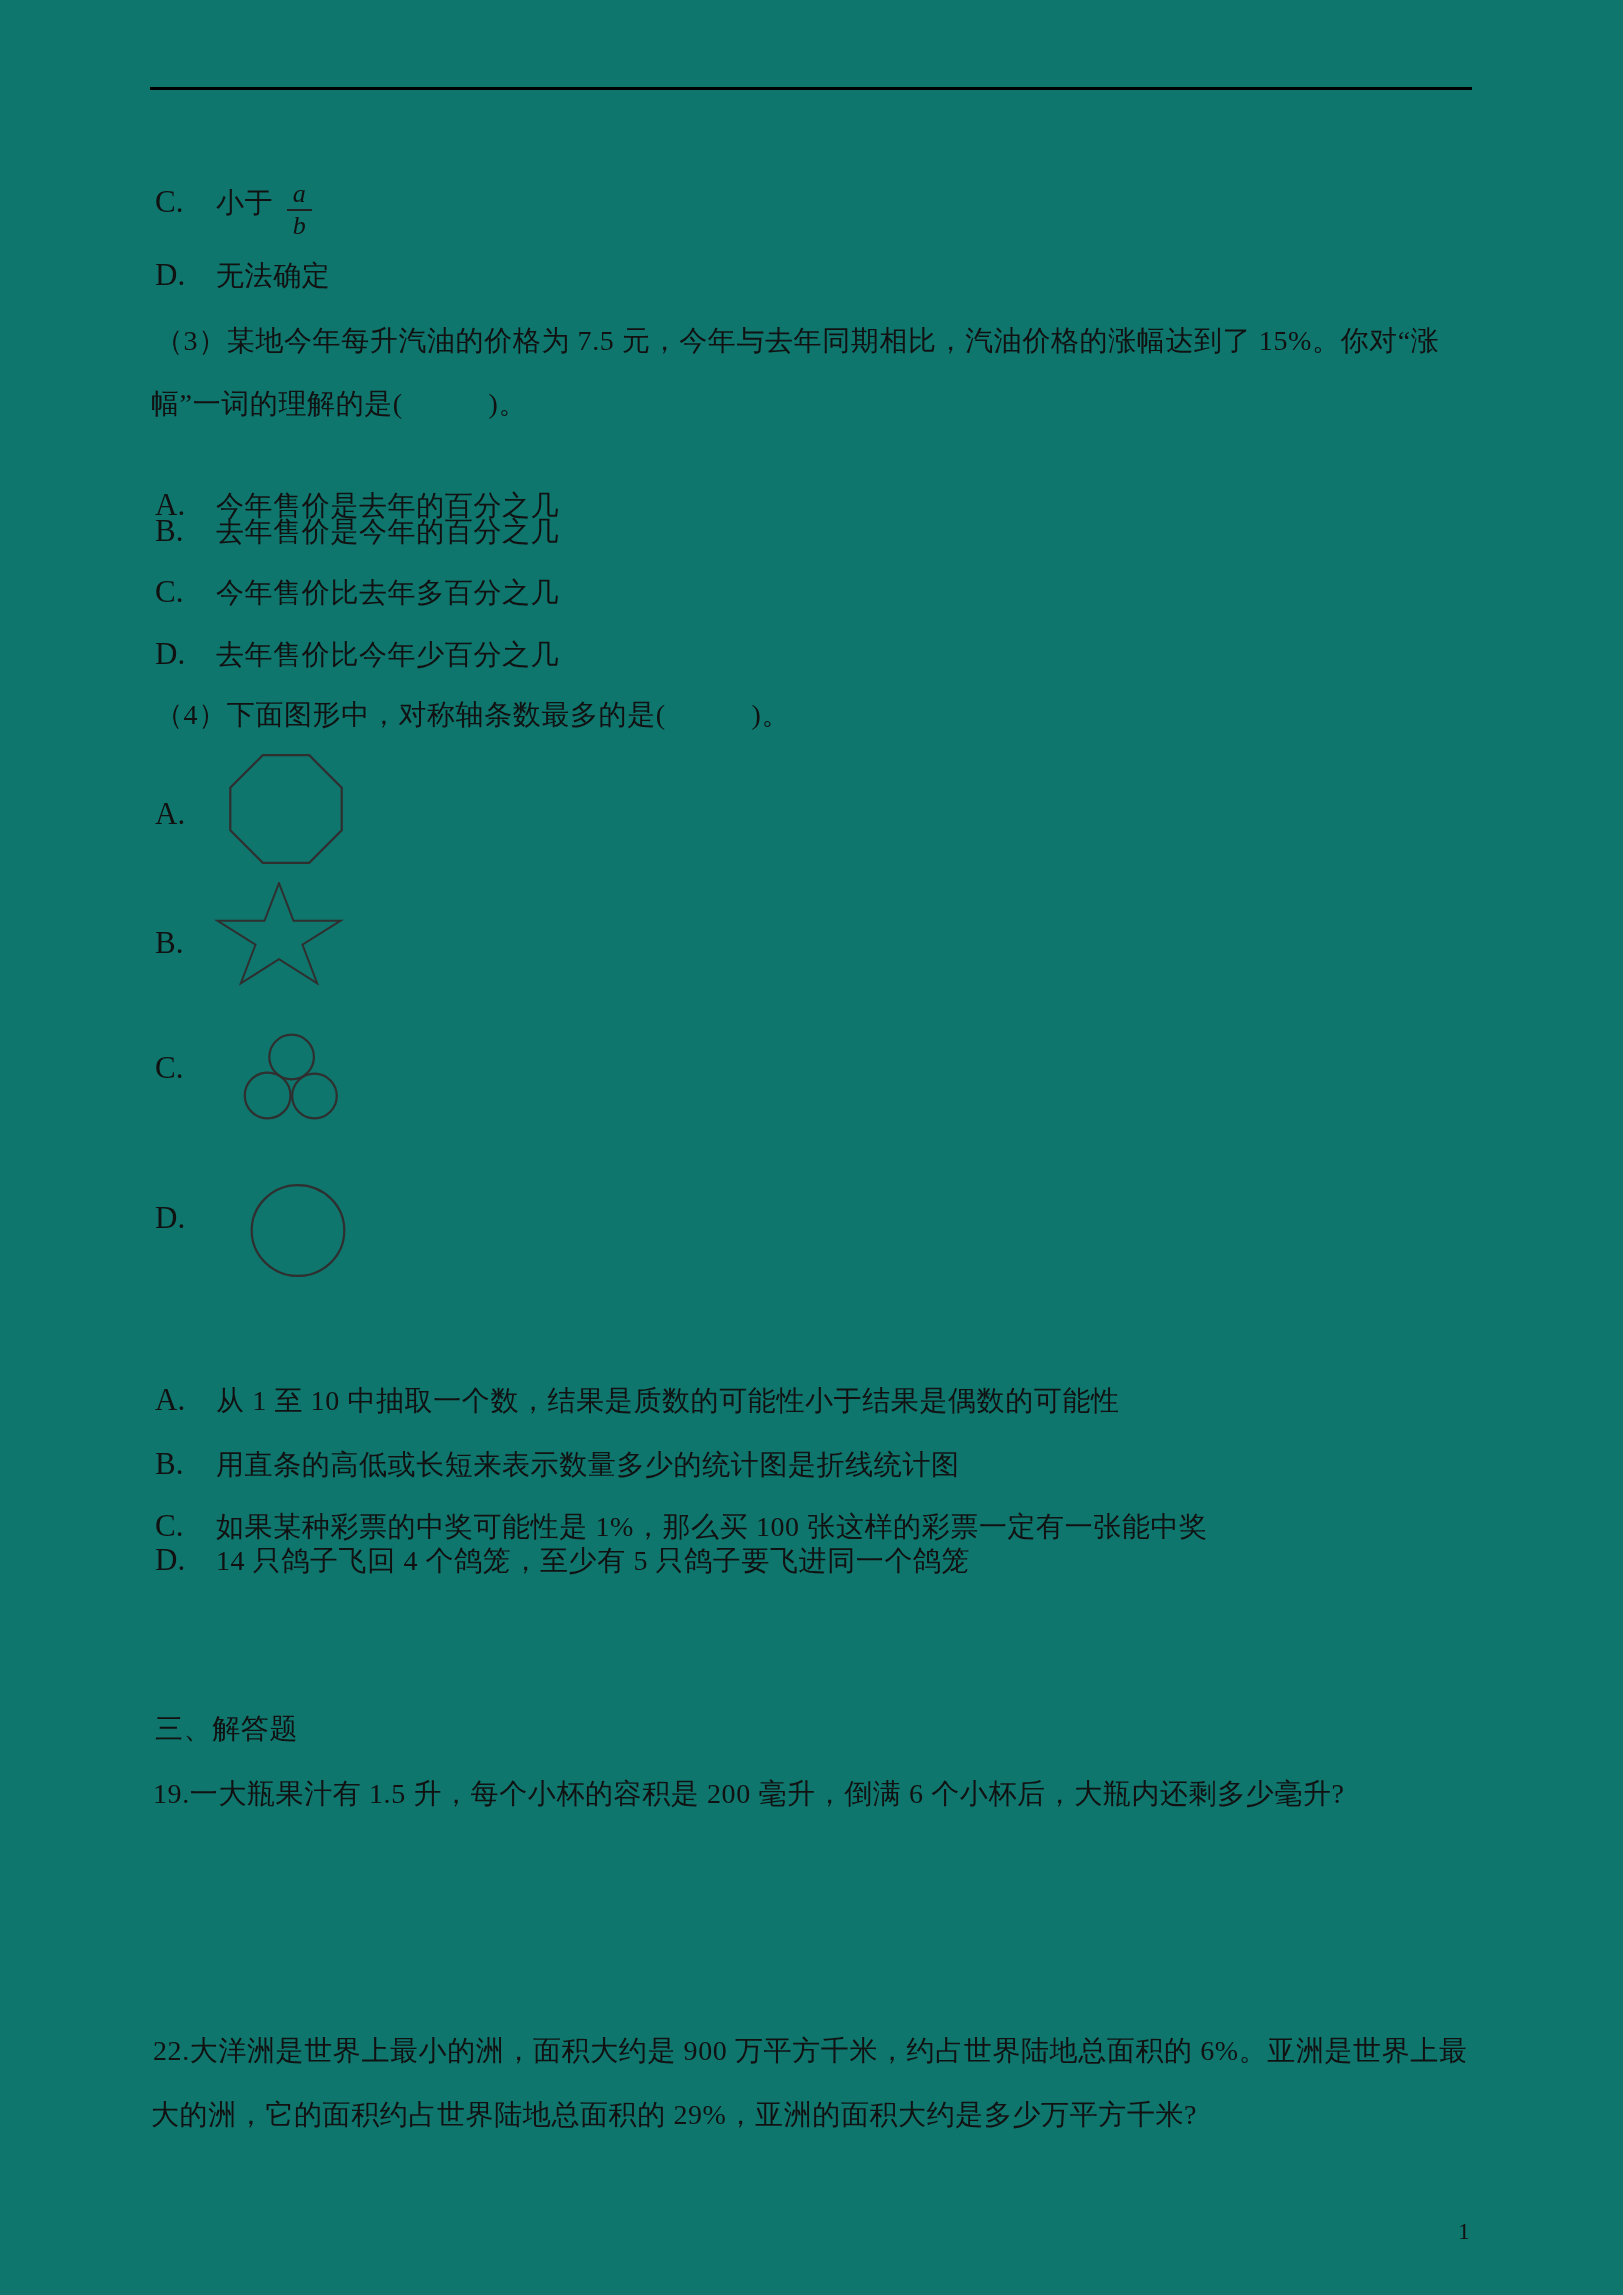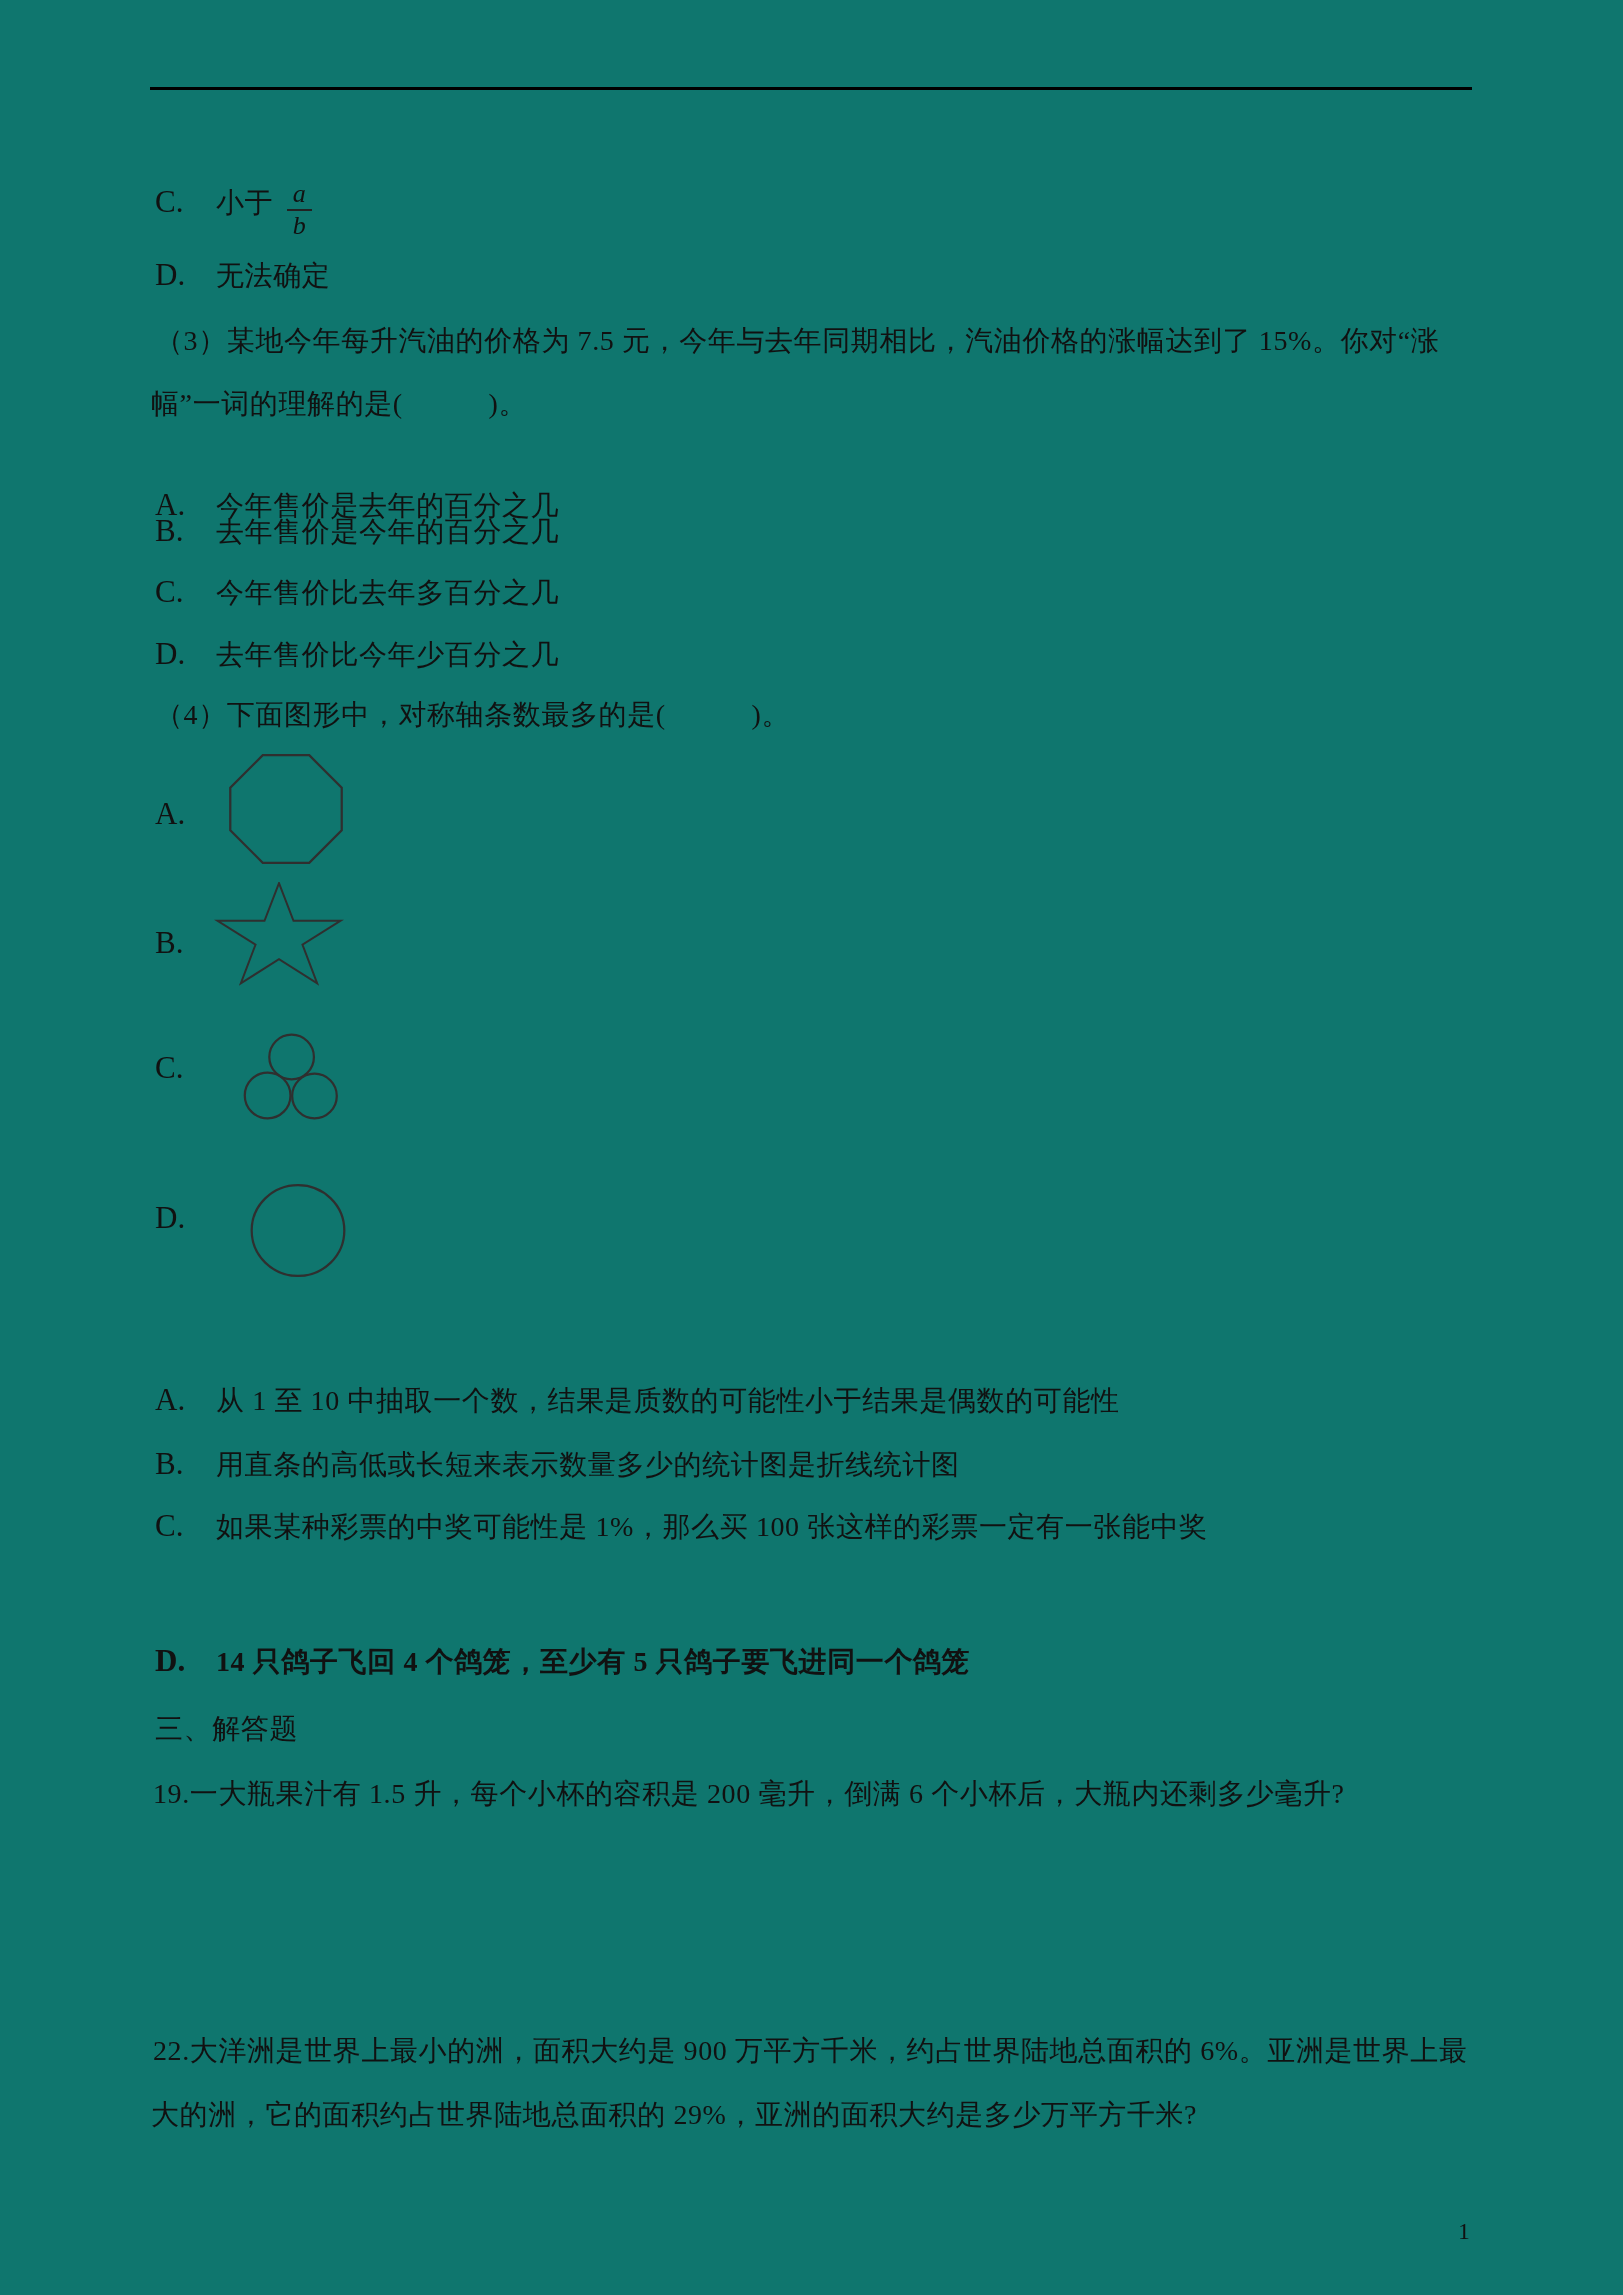--- a/index.html
+++ b/index.html
@@ -122,21 +122,21 @@
 
   <div class="abs opt" style="left:155px; top:1382px;">
     <span class="lbl">A.</span><span class="txt">从 1 至 10 中抽取一个数，结果是质数的可能性小于结果是偶数的可能性</span>
   </div>
   <div class="abs opt" style="left:155px; top:1446px;">
     <span class="lbl">B.</span><span class="txt">用直条的高低或长短来表示数量多少的统计图是折线统计图</span>
   </div>
   <div class="abs opt" style="left:155px; top:1508px;">
     <span class="lbl">C.</span><span class="txt">如果某种彩票的中奖可能性是 1%，那么买 100 张这样的彩票一定有一张能中奖</span>
   </div>
-  <div class="abs opt" style="left:155px; top:1643px;font-weight:bold;">
+  <div class="abs opt" style="left:155px; top:1542px;">
     <span class="lbl">D.</span><span class="txt">14 只鸽子飞回 4 个鸽笼，至少有 5 只鸽子要飞进同一个鸽笼</span>
   </div>
 
   <div class="abs line" style="left:155px; top:1713px;">三、解答题</div>
 
   <div class="abs line" style="left:153px; top:1778px;">19.一大瓶果汁有 1.5 升，每个小杯的容积是 200 毫升，倒满 6 个小杯后，大瓶内还剩多少毫升?</div>
   <div class="abs line" style="left:153px; top:2035px;">22.大洋洲是世界上最小的洲，面积大约是 900 万平方千米，约占世界陆地总面积的 6%。亚洲是世界上最</div>
   <div class="abs line" style="left:151px; top:2099px;">大的洲，它的面积约占世界陆地总面积的 29%，亚洲的面积大约是多少万平方千米?</div>
 
   <div class="abs pagenum" style="left:1458px; top:2220px;">1</div>

